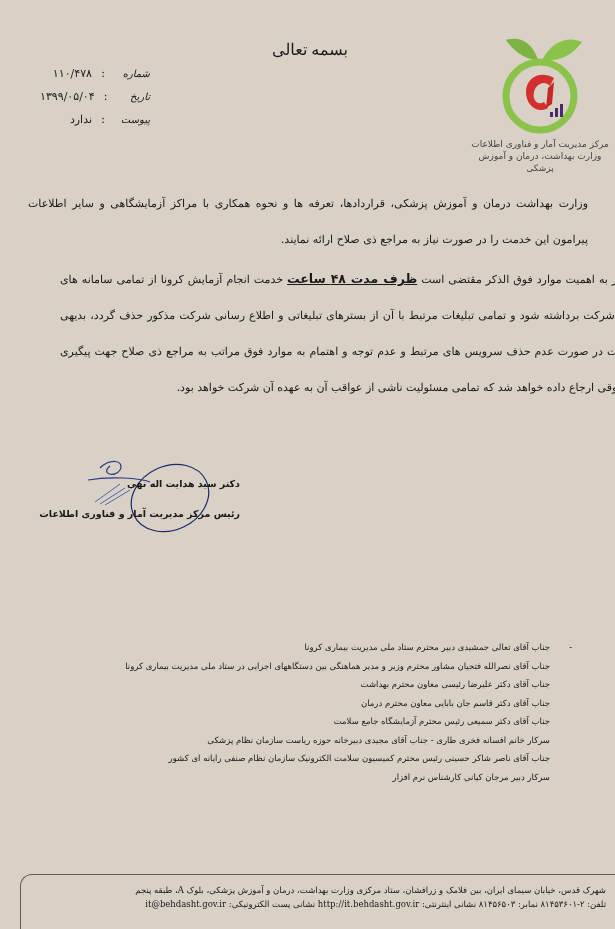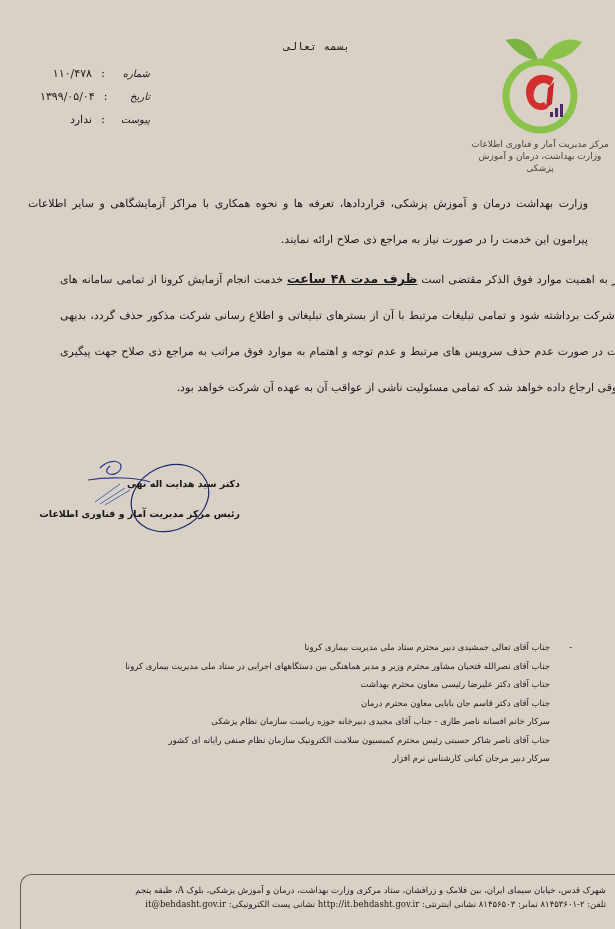--- a/index.html
+++ b/index.html
@@ -12,21 +12,21 @@
       color: #1a1a1a;
     }
     .page { position: absolute; inset: 0; }
 
     
     .logo { position: absolute; left: 470px; top: 30px; width: 140px; height: 140px; }
     .logo svg { position: absolute; left: 22px; top: 0; }
     .logo-caption { position: absolute; top: 108px; left: 0; width: 140px; font-size: 9px; line-height: 12px; color: #444; text-align: center; direction: rtl; }
 
     
-    .bism { position: absolute; left: 270px; top: 40px; width: 80px; font-family: Liberation Mono, monospace; font-size: 11px; direction: rtl; }
+    .bism { position: absolute; left: 270px; top: 40px; width: 80px; text-align: center; font-family: Liberation Serif, serif; font-size: 16px; direction: rtl; }
 
     
     .meta { position: absolute; left: 40px; top: 62px; width: 110px; font-family: "DejaVu Serif", serif; font-size: 11px; }
     .meta-row { display: flex; direction: rtl; justify-content: flex-start; align-items: center; height: 23px; gap: 8px; }
     .meta-label { width: 36px; font-style: italic; font-size: 10px; }
     .meta-colon { width: 6px; text-align: center; }
     .meta-value { font-size: 11px; white-space: nowrap; }
 
     
     .para { position: absolute; left: 28px; width: 560px; font-size: 11px; line-height: 36px; direction: rtl; text-align: justify; text-align-last: right; font-family: "DejaVu Serif", serif; }
@@ -106,21 +106,22 @@
     <div class="sig-name">دکتر سید هدایت اله نهی</div>
     <div class="sig-title">رئیس مرکز مدیریت آمار و فناوری اطلاعات</div>
   </div>
 
   <div class="cc">
     <span class="cc-dash">-</span>
     <div class="cc-item">جناب آقای تعالی جمشیدی دبیر محترم ستاد ملی مدیریت بیماری کرونا</div>
     <div class="cc-item">جناب آقای نصرالله فتحیان مشاور محترم وزیر و مدیر هماهنگی بین دستگاههای اجرایی در ستاد ملی مدیریت بیماری کرونا</div>
     <div class="cc-item">جناب آقای دکتر علیرضا رئیسی معاون محترم بهداشت</div>
     <div class="cc-item">جناب آقای دکتر قاسم جان بابایی معاون محترم درمان</div>
-    <div class="cc-item">سرکار خانم افسانه ناصر طاری - جناب آقای مجیدی دبیرخانه حوزه ریاست سازمان نظام پزشکی</div>
+    <div class="cc-item">جناب آقای دکتر سمیعی رئیس محترم آزمایشگاه جامع سلامت</div>
+    <div class="cc-item">سرکار خانم افسانه فخری طاری - جناب آقای مجیدی دبیرخانه حوزه ریاست سازمان نظام پزشکی</div>
     <div class="cc-item">جناب آقای ناصر شاکر حسینی رئیس محترم کمیسیون سلامت الکترونیک سازمان نظام صنفی رایانه ای کشور</div>
     <div class="cc-item">سرکار دبیر مرجان کیانی کارشناس نرم افزار</div>
   </div>
 
   <div class="footer">
     <div class="footer-line fl1">شهرک قدس، خیابان سیمای ایران، بین فلامک و زرافشان، ستاد مرکزی وزارت بهداشت، درمان و آموزش پزشکی، بلوک A، طبقه پنجم</div>
     <div class="footer-line fl2">تلفن: ۲-۸۱۴۵۳۶۰۱ نمابر: ۸۱۴۵۶۵۰۳ نشانی اینترنتی: http://it.behdasht.gov.ir  نشانی پست الکترونیکی: it@behdasht.gov.ir</div>
   </div>
 
 </div>

